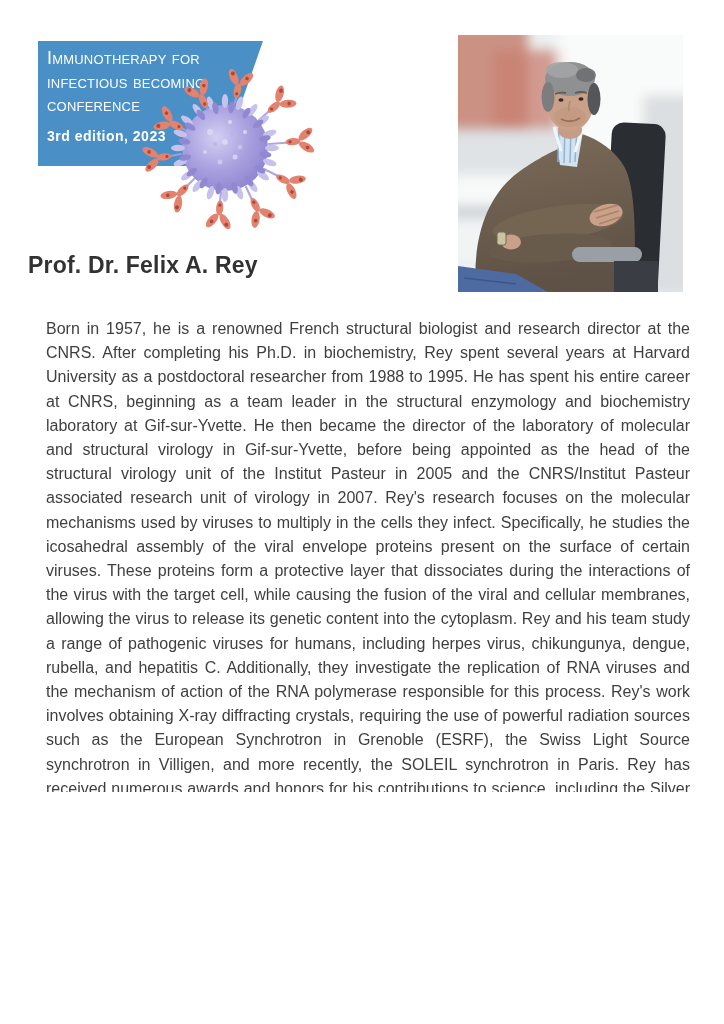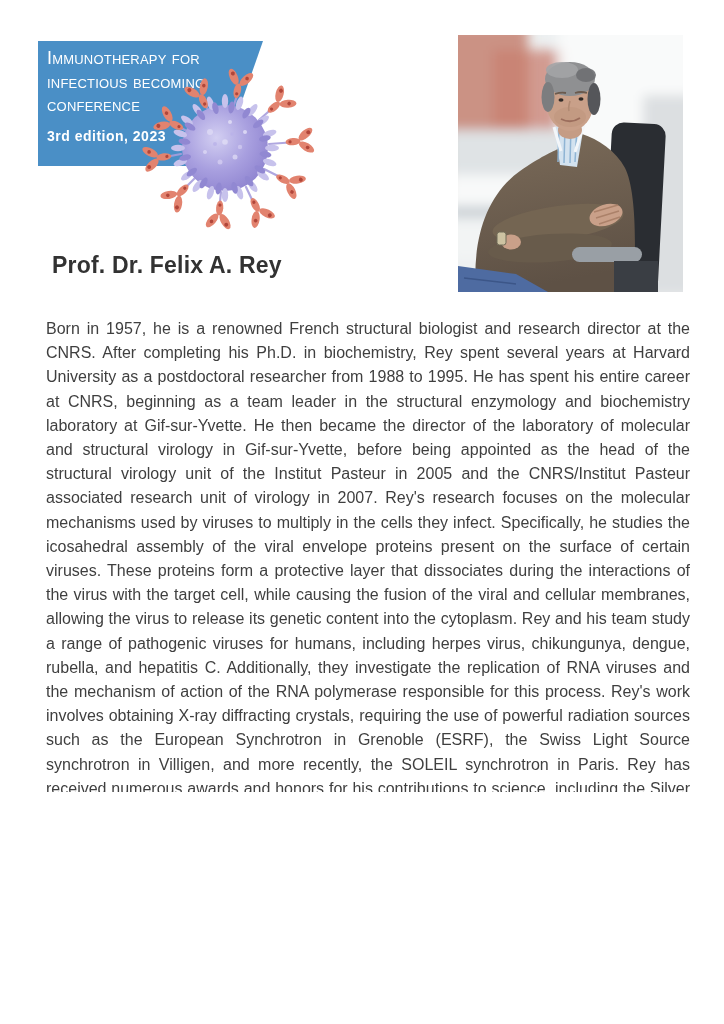--- a/index.html
+++ b/index.html
@@ -32,21 +32,21 @@
   .virus-art{position:absolute;left:141px;top:53px;z-index:2;}
   .ab-fill{fill:var(--antibody);}
   .ab-dot{fill:var(--antibody-dark);opacity:.85;}
   .sp-a{fill:var(--virus-spike);}
   .sp-b{fill:var(--virus-spike-dark);}
   .stalk{stroke:var(--virus-body);stroke-width:2.2;opacity:.9;stroke-linecap:round;}
   
   .photo-frame{position:absolute;left:458px;top:35px;width:225px;height:257px;overflow:hidden;}
   
   .page-title{
-    position:absolute;left:52px;top:252px;margin:0;
+    position:absolute;left:28px;top:252px;margin:0;
     font-size:23px;font-weight:700;color:var(--heading-color);letter-spacing:.2px;
   }
   .bio{
     position:absolute;left:40px;top:311px;width:644px;margin:6px;
     font-size:16px;line-height:24.2px;color:var(--body-color);
     text-align:justify;
   }
 </style>
 </head>
 <body>

